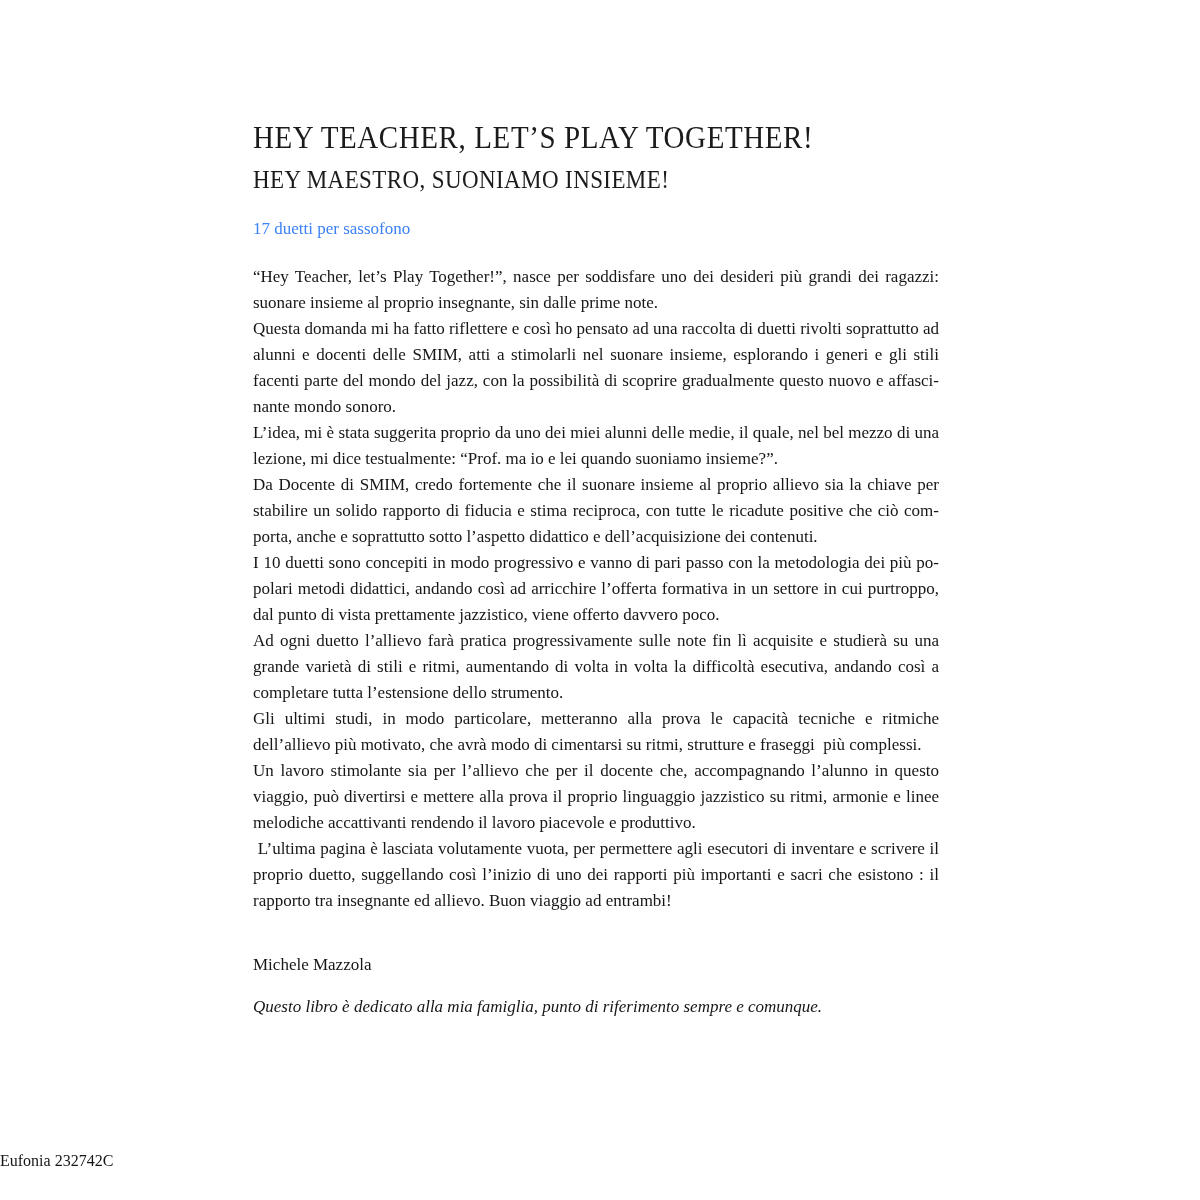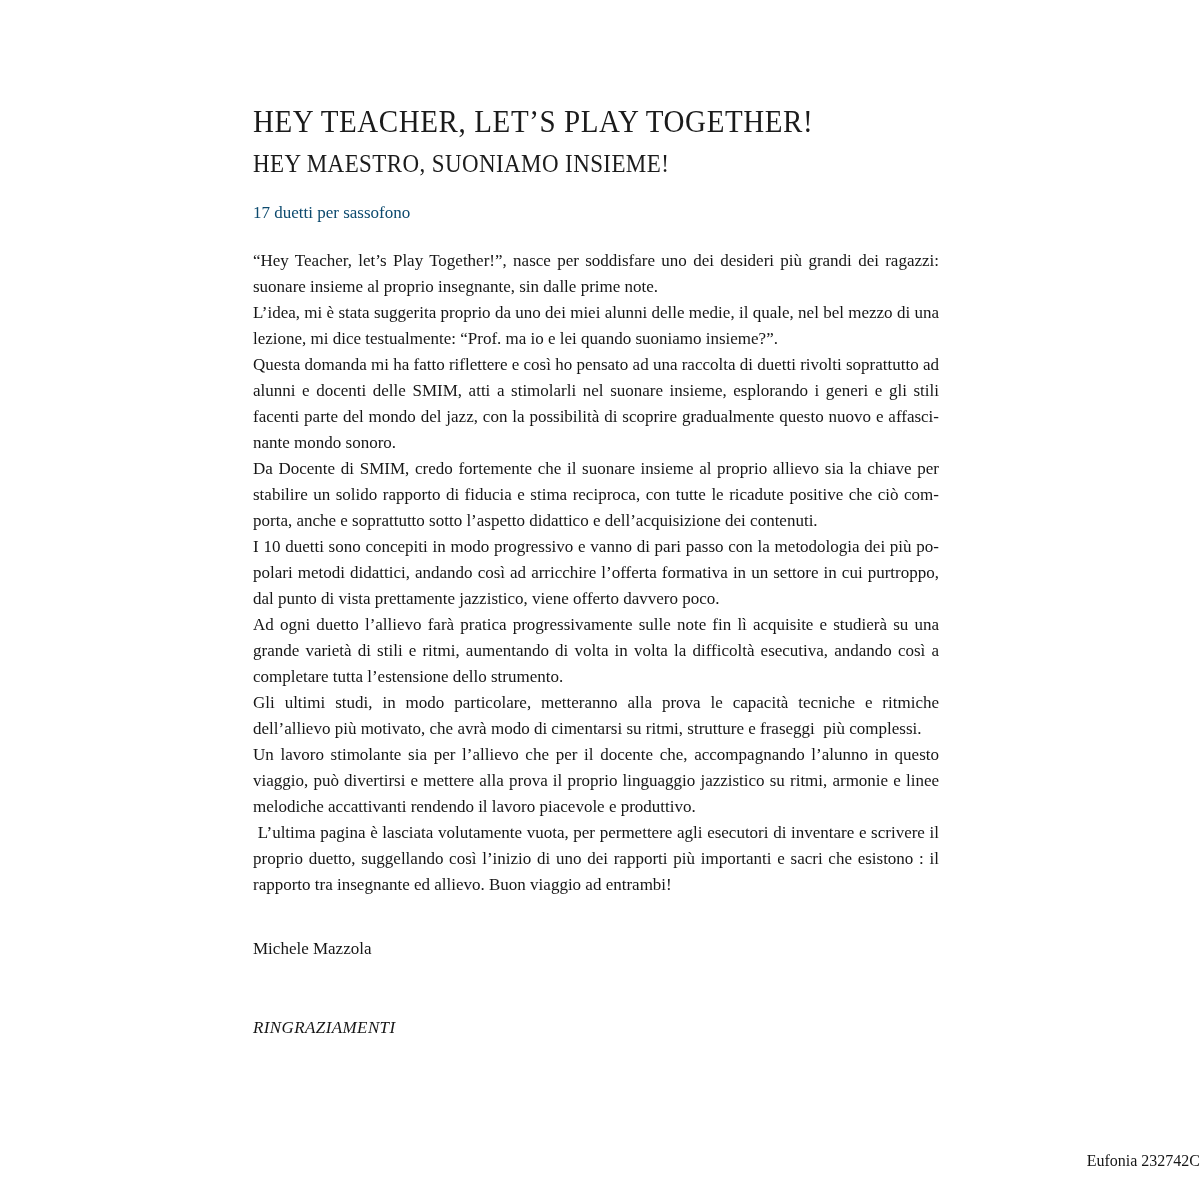--- a/index.html
+++ b/index.html
@@ -1,78 +1,78 @@
 <!DOCTYPE html>
 <html><head>
 <meta charset="utf-8">
 <style>
   html,body{margin:0;padding:0;background:#ffffff;}
   .page{
     position:relative;width:1200px;height:1200px;background:#ffffff;
     color:#161616;font-family:"Liberation Serif","DejaVu Serif",serif;
     overflow:hidden;
   }
-  .content{position:absolute;left:253px;top:0;width:686px;}
+  .content{position:absolute;left:253px;top:16px;width:686px;}
   .title{
     margin:106px 0 0 0;font-size:29px;line-height:34px;font-weight:400;
     letter-spacing:0.6px;color:#1b1b1b;white-space:nowrap;
     transform:scaleY(1.08);transform-origin:left bottom;
   }
   .subtitle{
     margin:11px 0 0 0;font-size:23px;line-height:27px;font-weight:400;
     letter-spacing:0.4px;color:#1b1b1b;white-space:nowrap;
     transform:scaleY(1.08);transform-origin:left bottom;
   }
-  .collection{margin:25px 0 0 0;font-size:17px;line-height:20px;color:#0c4a6e;}
+  .collection{margin:25px 0 0 0;font-size:17px;line-height:20px;color:#3b82f6;}
   .intro{margin-top:25px;}
   .intro p{
     margin:0;font-size:17px;line-height:26px;text-align:justify;
     color:#161616;
   }
   .author{margin-top:41px;font-size:17px;line-height:20px;}
   .ack-heading{
     margin-top:59px;font-size:17px;line-height:20px;font-style:italic;
     letter-spacing:0.4px;
   }
   .ack p{
     margin:21px 0 0 0;font-size:17px;line-height:21px;font-style:italic;
     text-align:justify;color:#161616;
   }
   .footer{
-    position:absolute;left:0;top:1151px;width:1200px;text-align:right;
+    position:absolute;left:0;top:1151px;width:1200px;text-align:left;
     font-size:16px;line-height:19px;color:#161616;
   }
 </style>
 </head>
 <body>
 
 <div class="page">
   <div class="content">
 
     <div class="title">HEY TEACHER, LET’S PLAY TOGETHER!</div>
 
     <div class="subtitle">HEY MAESTRO, SUONIAMO INSIEME!</div>
 
     <div class="collection">17 duetti per sassofono</div>
 
     <div class="intro">
         <p>“Hey Teacher, let’s Play Together!”, nasce per soddisfare uno dei desideri più grandi dei ragazzi: suonare insieme al proprio insegnante, sin dalle prime note.</p>
+        <p>Questa domanda mi ha fatto riflettere e così ho pensato ad una raccolta di duetti rivolti soprattutto ad alunni e docenti delle SMIM, atti a stimolarli nel suonare insieme, esplorando i generi e gli stili facenti parte del mondo del jazz, con la possibilità di scoprire gradualmente questo nuovo e affasci-nante mondo sonoro.</p>
         <p>L’idea, mi è stata suggerita proprio da uno dei miei alunni delle medie, il quale, nel bel mezzo di una lezione, mi dice testualmente: “Prof. ma io e lei quando suoniamo insieme?”.</p>
-        <p>Questa domanda mi ha fatto riflettere e così ho pensato ad una raccolta di duetti rivolti soprattutto ad alunni e docenti delle SMIM, atti a stimolarli nel suonare insieme, esplorando i generi e gli stili facenti parte del mondo del jazz, con la possibilità di scoprire gradualmente questo nuovo e affasci-nante mondo sonoro.</p>
         <p>Da Docente di SMIM, credo fortemente che il suonare insieme al proprio allievo sia la chiave per stabilire un solido rapporto di fiducia e stima reciproca, con tutte le ricadute positive che ciò com-porta, anche e soprattutto sotto l’aspetto didattico e dell’acquisizione dei contenuti.</p>
         <p>I 10 duetti sono concepiti in modo progressivo e vanno di pari passo con la metodologia dei più po-polari metodi didattici, andando così ad arricchire l’offerta formativa in un settore in cui purtroppo, dal punto di vista prettamente jazzistico, viene offerto davvero poco.</p>
         <p>Ad ogni duetto l’allievo farà pratica progressivamente sulle note fin lì acquisite e studierà su una grande varietà di stili e ritmi, aumentando di volta in volta la difficoltà esecutiva, andando così a completare tutta l’estensione dello strumento.</p>
         <p>Gli ultimi studi, in modo particolare, metteranno alla prova le capacità tecniche e ritmiche dell’allievo più motivato, che avrà modo di cimentarsi su ritmi, strutture e fraseggi &nbsp;più complessi.</p>
         <p>Un lavoro stimolante sia per l’allievo che per il docente che, accompagnando l’alunno in questo viaggio, può divertirsi e mettere alla prova il proprio linguaggio jazzistico su ritmi, armonie e linee melodiche accattivanti rendendo il lavoro piacevole e produttivo.</p>
         <p>&nbsp;L’ultima pagina è lasciata volutamente vuota, per permettere agli esecutori di inventare e scrivere il proprio duetto, suggellando così l’inizio di uno dei rapporti più importanti e sacri che esistono : il rapporto tra insegnante ed allievo. Buon viaggio ad entrambi!</p>
       </div>
 
     <div class="author">Michele Mazzola</div>
 
-    <div class="ack-heading">RINGRAZIAMENTI</div>
 
     <div class="ack">
+        <p>Questo libro è dedicato alla mia famiglia, punto di riferimento sempre e comunque.</p>
       </div>
 
   </div>
 
   <div class="footer">Eufonia 232742C</div>
 </div>
 
 </body></html>

